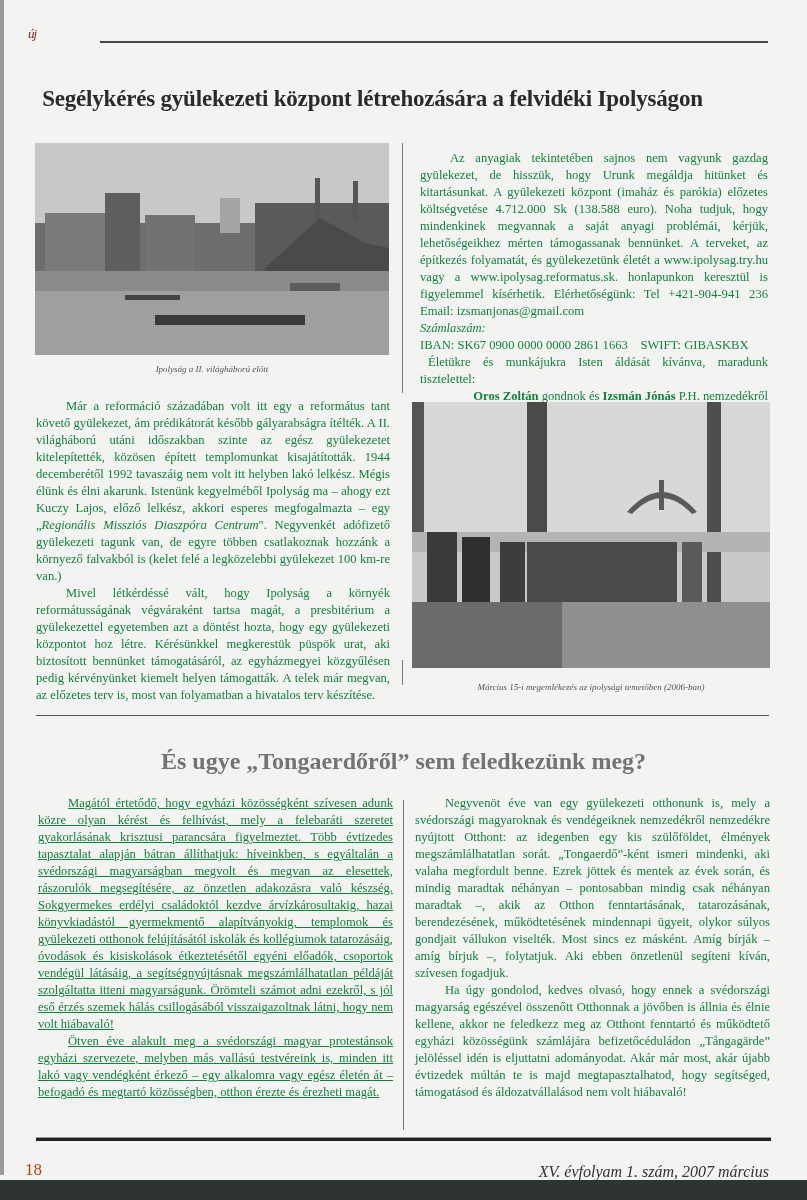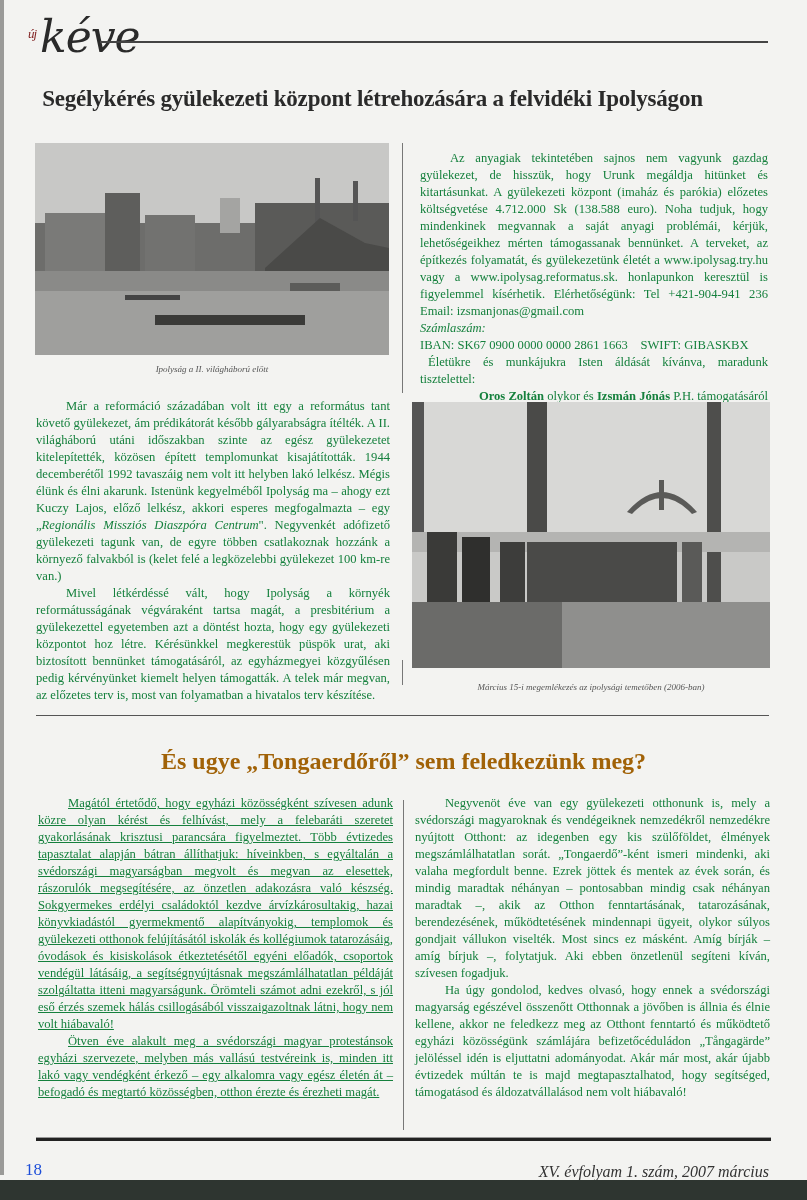--- a/index.html
+++ b/index.html
@@ -42,37 +42,36 @@
 
   .vrule { position: absolute; width: 1px; background: #777; }
   .vr1 { left: 402px; top: 143px; height: 250px; }
   .vr2 { left: 402px; top: 660px; height: 25px; }
   .vr3 { left: 403px; top: 800px; height: 330px; }
 
   .hrule { position: absolute; height: 1px; background: #555; }
   .hr-mid { left: 36px; top: 715px; width: 733px; }
   .hr-bottom { left: 36px; top: 1137px; width: 735px; height: 4px; background: #222; border-top: 1px solid #999; }
 
-  .title2 { position: absolute; left: 0; width: 807px; top: 748px; text-align: center; font-size: 24px; color: #a16207; }
+  .title2 { position: absolute; left: 0; width: 807px; top: 748px; text-align: center; font-size: 24px; color: #737373; }
 
   .sign { text-align: right; }
   .sign b { font-weight: bold; }
   .it { font-style: italic; }
 
-  .footer-page { position: absolute; left: 25px; top: 1160px; font-size: 17px; color: #1d4ed8; }
+  .footer-page { position: absolute; left: 25px; top: 1160px; font-size: 17px; color: #c2410c; }
   .footer-issue { position: absolute; right: 38px; top: 1163px; font-size: 16px; font-style: italic; color: #333; }
 </style>
 </head>
 <body>
 
 <div class="page">
   <div class="left-edge"></div>
 
   <div class="logo-small">új</div>
-  <div class="logo-main">kéve</div>
   <div class="hrule" style="left:100px; top:41px; width:668px; height:2px; background:#444;"></div>
 
   <h1 class="title1">Segélykérés gyülekezeti központ létrehozására a felvidéki Ipolyságon</h1>
 
   <div class="photo photo1">
     <svg viewBox="0 0 354 212" preserveAspectRatio="none">
       <rect x="0" y="0" width="354" height="212" fill="#b9b9b7"></rect>
       <rect x="0" y="0" width="354" height="80" fill="#c8c8c6"></rect>
       <rect x="0" y="80" width="230" height="50" fill="#6d6d6b"></rect>
       <rect x="10" y="70" width="80" height="60" fill="#7a7a78"></rect>
@@ -93,21 +92,21 @@
   <div class="caption cap1">Ipolyság a II. világháború előtt</div>
 
   <div class="vrule vr1"></div>
 
   <div class="col col1-top">
     <p>Az anyagiak tekintetében sajnos nem vagyunk gazdag gyülekezet, de hisszük, hogy Urunk megáldja hitünket és kitartásunkat. A gyülekezeti központ (imaház és parókia) előzetes költségvetése 4.712.000 Sk (138.588 euro). Noha tudjuk, hogy mindenkinek megvannak a saját anyagi problémái, kérjük, lehetőségeikhez mérten támogassanak bennünket. A terveket, az építkezés folyamatát, és gyülekezetünk életét a www.ipolysag.try.hu vagy a www.ipolysag.reformatus.sk. honlapunkon keresztül is figyelemmel kísérhetik. Elérhetőségünk: Tel +421-904-941 236 Email: izsmanjonas@gmail.com</p>
     <p class="noindent it">Számlaszám:</p>
     <p class="noindent" style="white-space:pre;">IBAN: SK67 0900 0000 0000 2861 1663    SWIFT: GIBASKBX</p>
     <p style="text-indent:8px;">Életükre és munkájukra Isten áldását kívánva, maradunk tisztelettel:</p>
     <p class="noindent sign">
-      <b>Oros Zoltán</b><span> olykor és </span><b>Izsmán Jónás</b><span> P.H. támogatásáról</span>
+      <b>Oros Zoltán</b><span> gondnok és </span><b>Izsmán Jónás</b><span> P.H. nemzedékről</span>
     </p>
   </div>
 
   <div class="col col-left" style="top:398px;">
     <p><span>Már a reformáció századában volt itt egy a református tant követő gyülekezet, ám prédikátorát később gályarabságra ítélték. A II. világháború utáni időszakban szinte az egész gyülekezetet kitelepítették, közösen épített templomunkat kisajátították. 1944 decemberétől 1992 tavaszáig nem volt itt helyben lakó lelkész. Mégis élünk és élni akarunk. Istenünk kegyelméből Ipolyság ma – ahogy ezt Kuczy Lajos, előző lelkész, akkori esperes megfogalmazta – egy „</span><span class="it">Regionális Missziós Diaszpóra Centrum</span><span>". Negyvenkét adófizető gyülekezeti tagunk van, de egyre többen csatlakoznak hozzánk a környező falvakból is (kelet felé a legközelebbi gyülekezet 100 km-re van.)</span></p>
     <p>Mivel létkérdéssé vált, hogy Ipolyság a környék reformátusságának végváraként tartsa magát, a presbitérium a gyülekezettel egyetemben azt a döntést hozta, hogy egy gyülekezeti központot hoz létre. Kérésünkkel megkerestük püspök urat, aki biztosított bennünket támogatásáról, az egyházmegyei közgyűlésen pedig kérvényünket kiemelt helyen támogatták. A telek már megvan, az előzetes terv is, most van folyamatban a hivatalos terv készítése.</p>
   </div>
 
   <div class="photo photo2">
     <svg viewBox="0 0 358 266" preserveAspectRatio="none">

